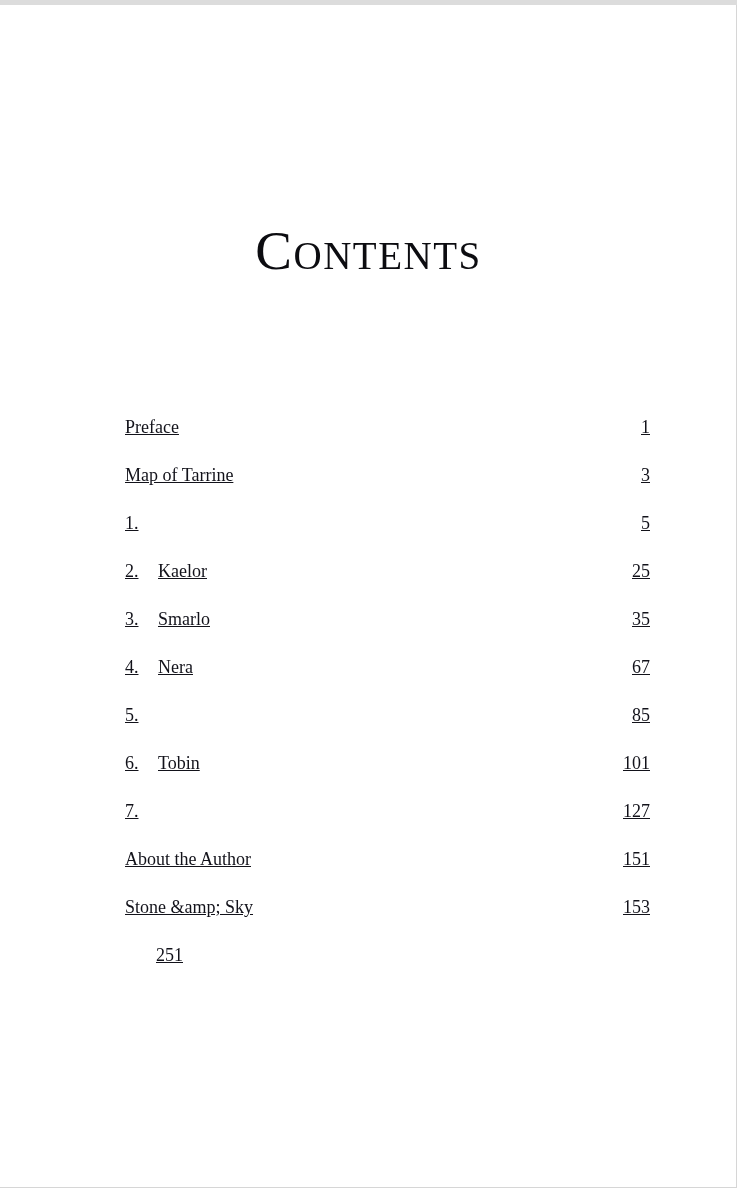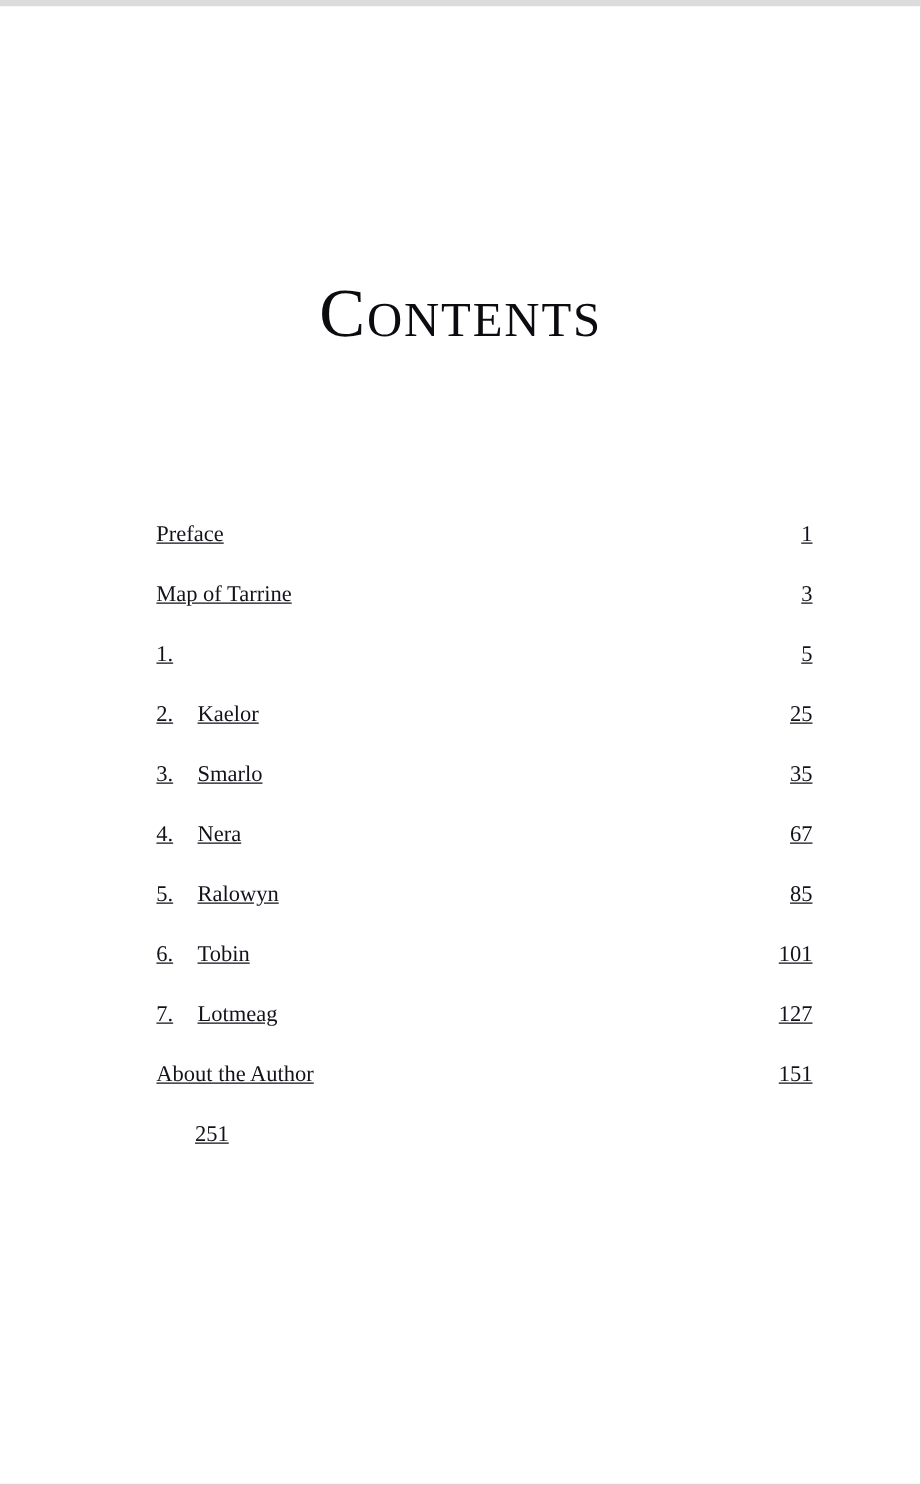--- a/index.html
+++ b/index.html
@@ -149,43 +149,47 @@
         <div class="toc-row">
           <span class="toc-label">
             <span class="toc-num">4.</span>
             <span class="toc-text">Nera</span>
           </span>
           <span class="toc-page">67</span>
         </div>
         <div class="toc-row">
           <span class="toc-label">
             <span class="toc-num">5.</span>
-            <span class="toc-text">Ralowyn</span>
           </span>
           <span class="toc-page">85</span>
         </div>
         <div class="toc-row">
           <span class="toc-label">
             <span class="toc-num">6.</span>
             <span class="toc-text">Tobin</span>
           </span>
           <span class="toc-page">101</span>
         </div>
         <div class="toc-row">
           <span class="toc-label">
             <span class="toc-num">7.</span>
-            <span class="toc-text">Lotmeag</span>
           </span>
           <span class="toc-page">127</span>
         </div>
         <div class="toc-row">
           <span class="toc-label">
             <span class="toc-text">About the Author</span>
           </span>
           <span class="toc-page">151</span>
         </div>
         <div class="toc-row">
+          <span class="toc-label">
+            <span class="toc-text">Stone &amp;amp; Sky</span>
+          </span>
+          <span class="toc-page">153</span>
+        </div>
+        <div class="toc-row">
           <span class="toc-page">251</span>
         </div>
       </div>
 
   </div>
 </div>
 
 </body></html>

